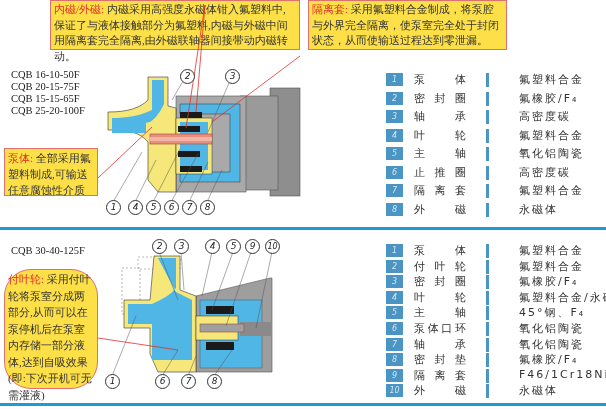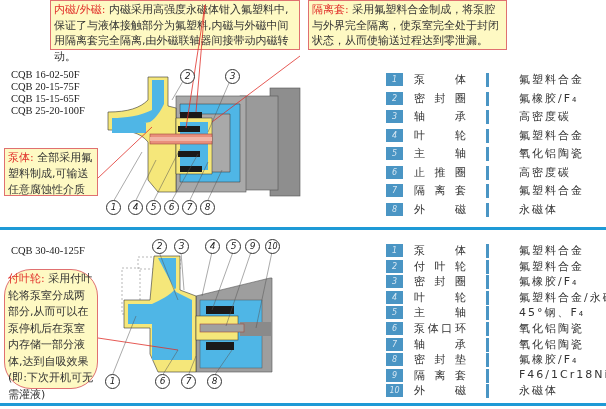--- a/index.html
+++ b/index.html
@@ -1,17 +1,17 @@
 <!DOCTYPE html>
 <html><head>
 <meta charset="utf-8">
 <style>
   html,body{margin:0;padding:0;background:#fff;}
   body{width:606px;height:409px;position:relative;overflow:hidden;font-family:"DejaVu Sans",sans-serif;}
-  .callout{position:absolute;border:1px solid #e07070;background:#fef9c3;font-size:11px;line-height:15.5px;color:#333;padding:1px 3px;box-sizing:border-box;}
+  .callout{position:absolute;border:1px solid #e07070;background:#fde047;font-size:11px;line-height:15.5px;color:#333;padding:1px 3px;box-sizing:border-box;font-family:Liberation Serif, serif;}
   .callout .hl{color:#e0302a;}
   .model{position:absolute;font-family:"Liberation Serif",serif;font-size:10.5px;line-height:12px;color:#222;}
   .hr{position:absolute;left:0;width:606px;height:3px;background:#1e9ad6;}
   .ptable{position:absolute;left:386px;}
   .prow{position:relative;height:18.5px;font-size:11px;color:#333;}
   .num{position:absolute;left:0;top:2px;width:17px;height:13px;background:#4a95c4;color:#d5e6f2;font-size:8px;font-style:italic;line-height:13px;text-align:center;}
   .pname{position:absolute;left:28px;top:1px;width:52px;letter-spacing:0;display:flex;justify-content:space-between;}
   .sep{position:absolute;left:100px;top:2px;width:3px;height:14px;background:#4a95c4;}
   .mat{position:absolute;left:133px;top:1px;letter-spacing:2px;white-space:nowrap;}
   .callnum{position:absolute;width:13px;height:13px;border:1px solid #333;border-radius:50%;font-size:9px;font-style:italic;line-height:13px;text-align:center;background:#fff;color:#222;}
@@ -24,21 +24,21 @@
   <span class="hl">内磁/外磁:</span>
   <span>内磁采用高强度永磁体钳入氟塑料中,保证了与液体接触部分为氟塑料,内磁与外磁中间用隔离套完全隔离,由外磁联轴器间接带动内磁转动。</span>
 </div>
 
 <div class="callout" style="left:308px;top:0;width:199px;height:50px;">
   <span class="hl">隔离套:</span>
   <span>采用氟塑料合金制成，将泵腔与外界完全隔离，使泵室完全处于封闭状态，从而使输送过程达到零泄漏。</span>
 </div>
 
 <div class="model" style="left:11px;top:69px;">
-  <div>CQB 16-02-50F</div>
+  <div>CQB 16-10-50F</div>
   <div>CQB 20-15-75F</div>
   <div>CQB 15-15-65F</div>
   <div>CQB 25-20-100F</div>
 </div>
 
 <svg width="606" height="409">
 
   <rect x="270" y="88" width="30" height="108" fill="#8e8e8e" stroke="#555" stroke-width="0.6"></rect>
   <rect x="240" y="96" width="38" height="94" fill="#9a9a9a" stroke="#555" stroke-width="0.6"></rect>
   <rect x="176" y="96" width="70" height="96" fill="#a9a9a9" stroke="#555" stroke-width="0.6"></rect>

